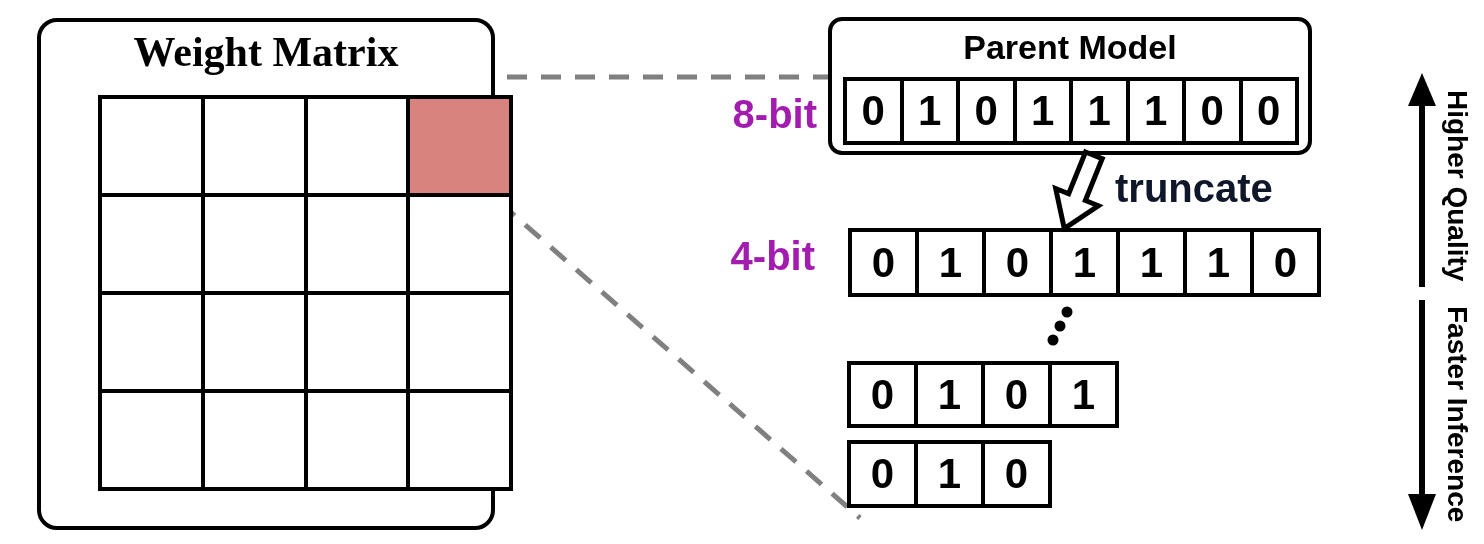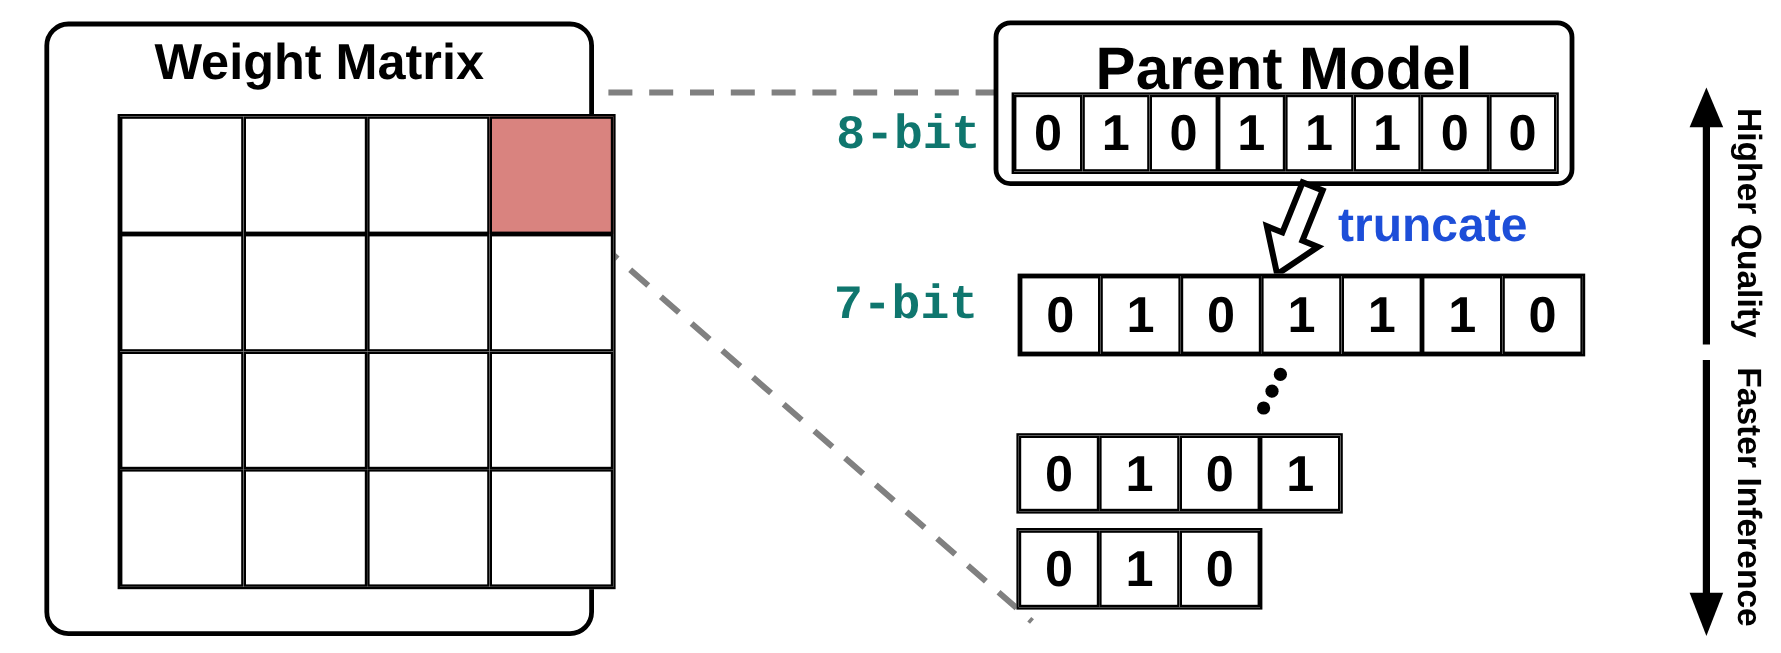--- a/index.html
+++ b/index.html
@@ -19,20 +19,21 @@
     pointer-events: none;
   }
   
   .wm-box {
     position: absolute;
     left: 37px; top: 18px;
     width: 458px; height: 512px;
     border: 4px solid #000;
     border-radius: 20px;
     background: #fff;
+    font-family: Liberation Serif, serif;
   }
   .wm-title {
     position: absolute;
     left: 0; top: 6px; width: 100%;
     text-align: center;
     font-size: 42px;
     font-weight: 600;
     color: #000;
     white-space: nowrap;
   }
@@ -53,21 +54,21 @@
     left: 828px; top: 17px;
     width: 484px; height: 138px;
     border: 4px solid #000;
     border-radius: 14px;
     background: #fff;
   }
   .pm-title {
     position: absolute;
     left: 0; top: 7px; width: 100%;
     text-align: center;
-    font-size: 50px;
+    font-size: 34px;
     font-weight: 600;
     color: #000;
     white-space: nowrap;
   }
   
   .bitrow {
     position: absolute;
     display: flex;
     border: 2px solid #000;
     background: #fff;
@@ -82,31 +83,30 @@
     font-weight: 600;
     color: #000;
     background: #fff;
   }
   .bit-label {
     position: absolute;
     width: 160px;
     text-align: right;
     font-size: 40px;
     font-weight: 600;
-    color: #0f766e;
+    color: #a21caf;
     line-height: 46px;
     white-space: nowrap;
-    font-family: Liberation Mono, monospace;
   }
   .truncate-label {
     position: absolute;
     left: 1115px; top: 166px;
     font-size: 40px;
     font-weight: 600;
-    color: #1d4ed8;
+    color: #0f172a;
     white-space: nowrap;
   }
   .truncate-arrow-svg {
     position: absolute;
     left: 1052px; top: 150px;
     overflow: visible;
     transform: rotate(22deg);
     transform-origin: 40px 10px;
   }
   .dots-svg {
@@ -187,21 +187,21 @@
     <div class="bitcell">1</div>
     <div class="bitcell">0</div>
     <div class="bitcell">0</div>
   </div>
 
   <svg class="truncate-arrow-svg" width="80" height="90" viewBox="0 0 80 90">
     <polygon points="31,5 49,5 49,50 63,50 40,84 17,50 31,50" fill="#ffffff" stroke-width="5" stroke-linejoin="miter" stroke="#000000"></polygon>
   </svg>
   <div class="truncate-label">truncate</div>
 
-  <div class="bit-label" style="left:655px; top:233px;">7-bit</div>
+  <div class="bit-label" style="left:655px; top:233px;">4-bit</div>
   <div class="bitrow" style="left:848px; top:228px; width:473px; height:69px;">
     <div class="bitcell">0</div>
     <div class="bitcell">1</div>
     <div class="bitcell">0</div>
     <div class="bitcell">1</div>
     <div class="bitcell">1</div>
     <div class="bitcell">1</div>
     <div class="bitcell">0</div>
   </div>
 

